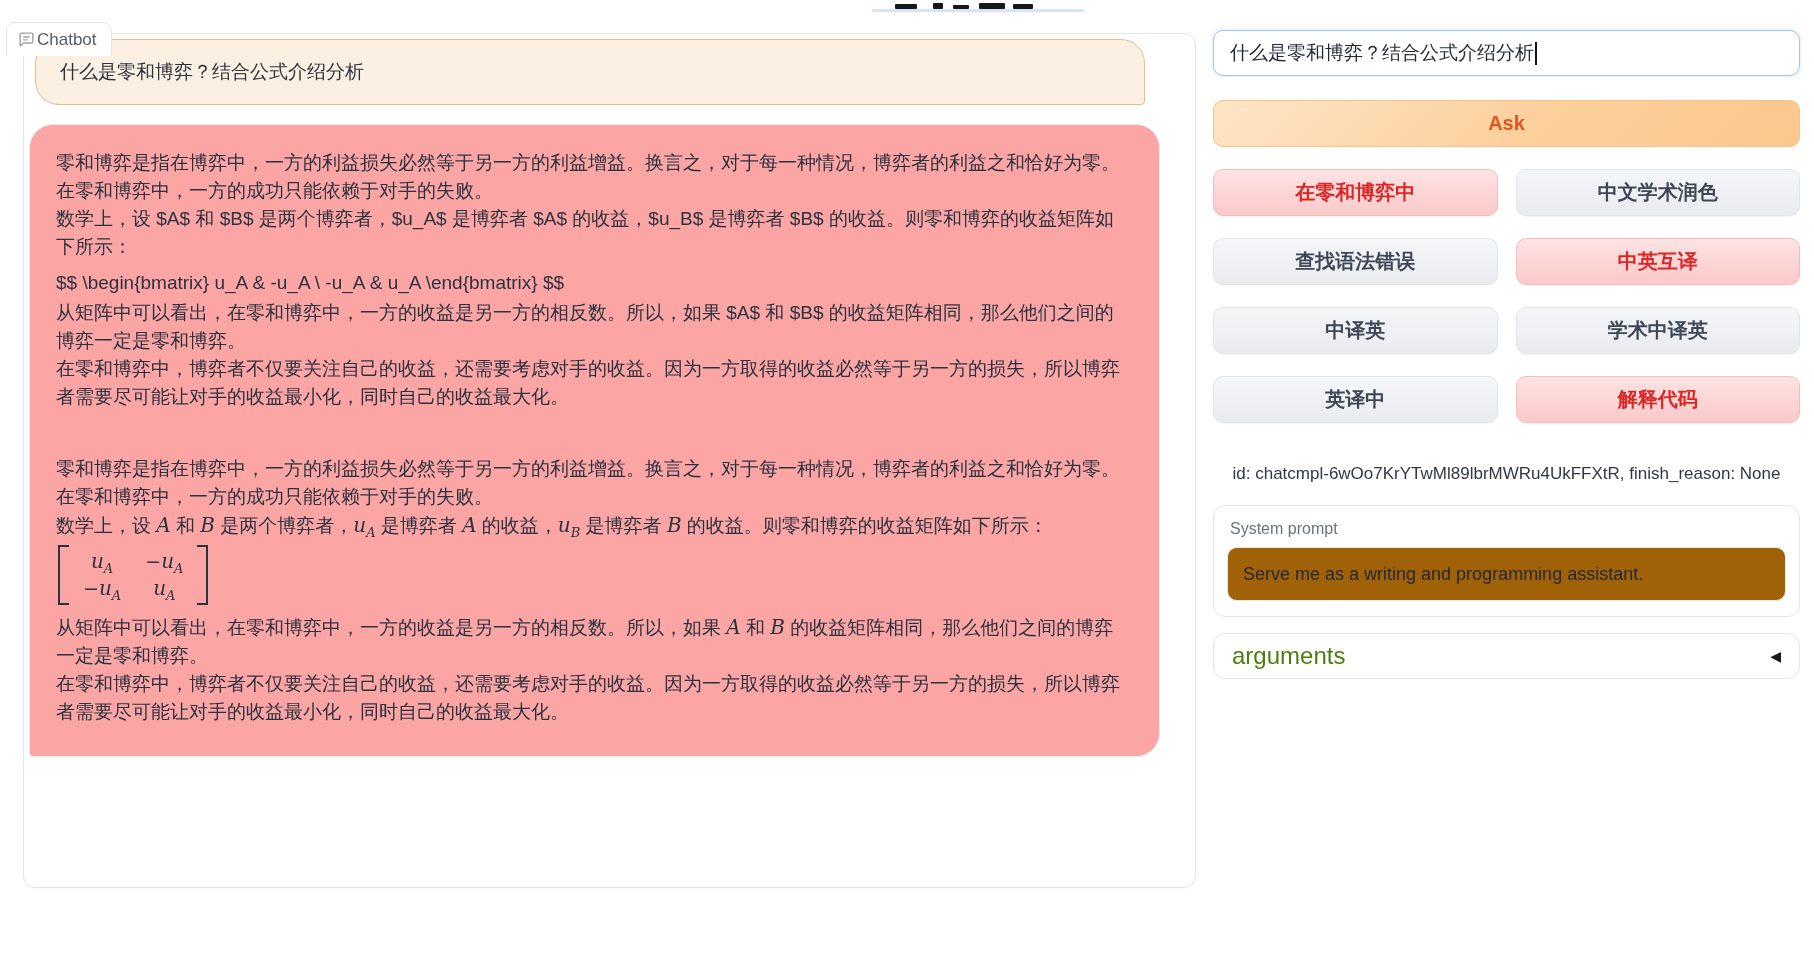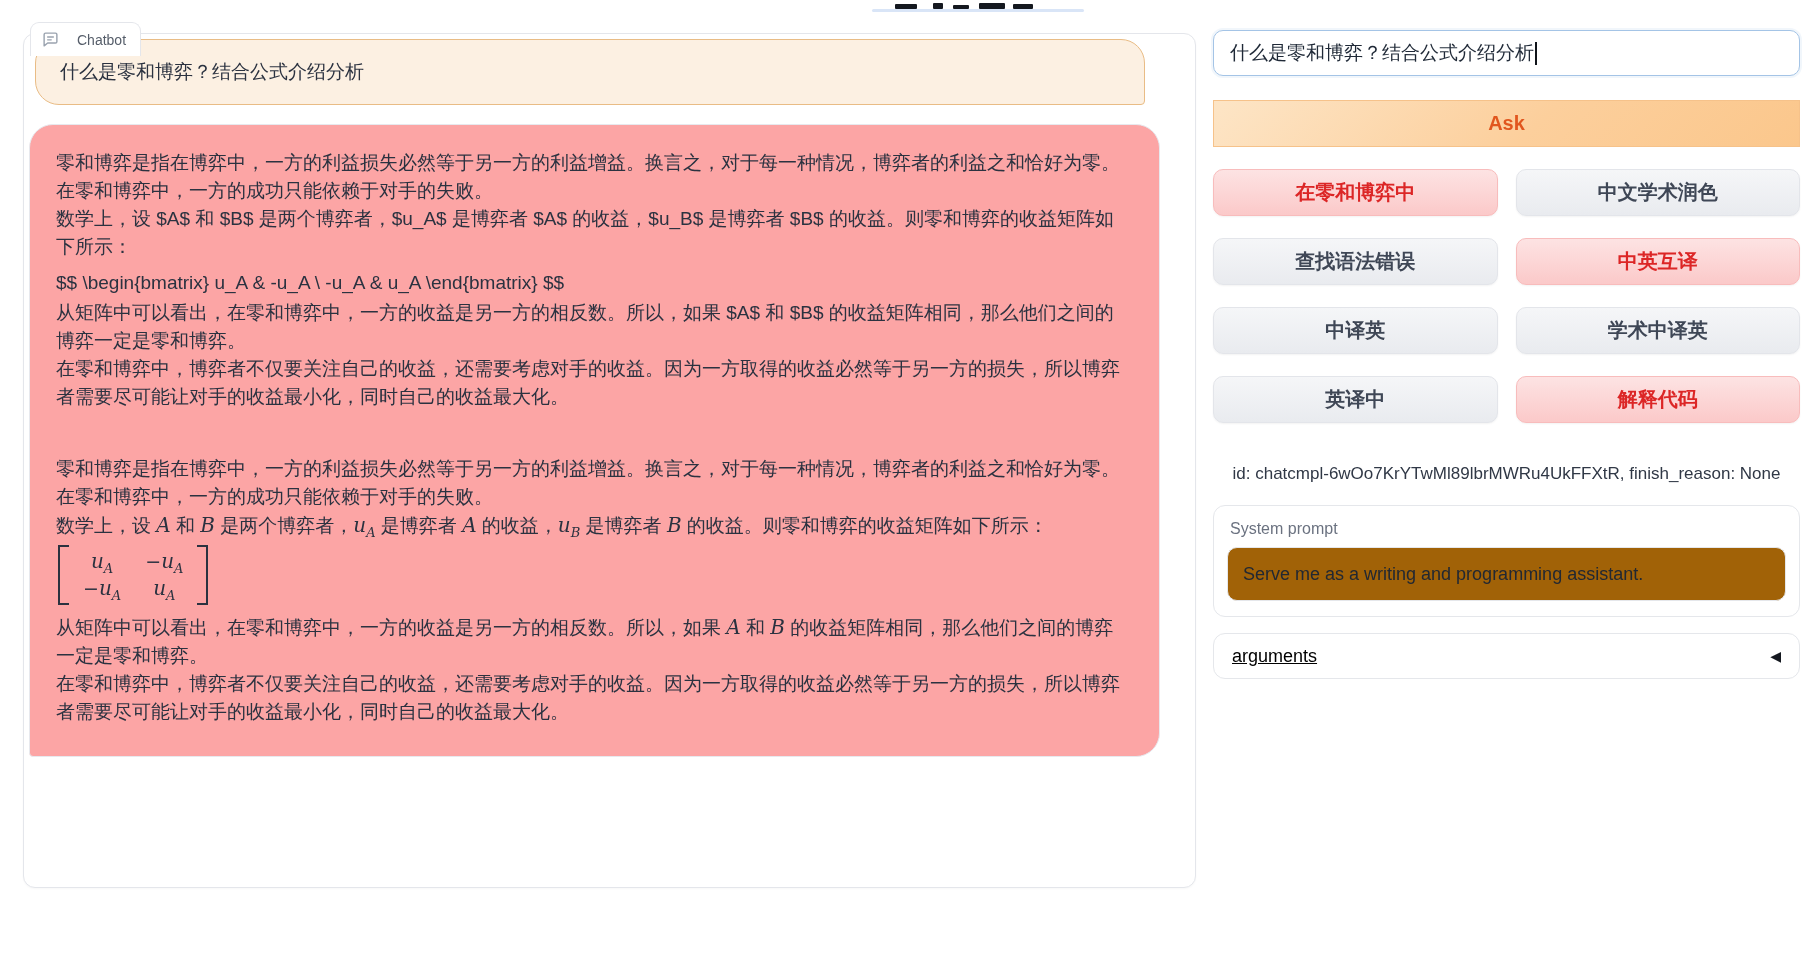--- a/index.html
+++ b/index.html
@@ -5,23 +5,23 @@
   html,body{margin:0;padding:0;background:#fff;width:1814px;height:961px;overflow:hidden;
     font-family:"Liberation Sans","DejaVu Sans",sans-serif;color:#2b3240;}
   
   #cropped-title{position:absolute;left:895px;top:0;width:150px;height:9px;}
   #cropped-title span{position:absolute;bottom:0;background:#14181f;border-radius:1px;}
   #title-underline{position:absolute;left:872px;top:9px;width:212px;height:3px;
     background:rgba(130,168,230,0.30);border-radius:2px;}
   
   #chat-panel{position:absolute;left:23px;top:33px;width:1171px;height:853px;background:#fff;
     border:1px solid #e4e6eb;border-radius:12px;box-shadow:0 1px 2px rgba(0,0,0,0.03);}
-  #chat-label-tab{position:absolute;left:30px;top:22px;height:33px;z-index:3;background:#fff;
+  #chat-label-tab{position:absolute;left:6px;top:22px;height:33px;z-index:3;background:#fff;
     border:1px solid #e4e6eb;border-bottom:none;border-radius:9px 9px 0 0;
-    display:flex;align-items:center;gap:18px;padding:0 14px 0 11px;color:#555d69;font-size:14px;}
+    display:flex;align-items:center;gap:2px;padding:0 14px 0 11px;color:#555d69;font-size:17px;}
   #chat-label-tab svg{display:block;}
   #user-bubble{position:absolute;left:35px;top:39px;width:1110px;height:66px;
     background:#fcf0e2;border:1.5px solid #e9bc85;border-radius:24px 24px 4px 24px;
     display:flex;align-items:center;padding:0 24px;box-sizing:border-box;font-size:19px;color:#2b3240;}
   #bot-bubble{position:absolute;left:29px;top:124px;width:1131px;height:633px;box-sizing:border-box;
     background:#fca5a5;border:1.5px solid #e7e9ee;border-radius:24px 24px 24px 4px;
     padding:24px 28px 20px 26px;font-size:19px;line-height:28px;color:#2b3240;overflow:hidden;}
   #bot-bubble p{margin:0;}
   #bot-bubble p.latex-line{margin:8px 0 2px 0;}
   .part-gap{height:44px;}
@@ -34,41 +34,41 @@
   .bracket.right{border-right:2px solid #2b3240;}
   .matrix-cells{display:grid;grid-template-columns:auto auto;column-gap:24px;row-gap:0;
     padding:3px 14px;line-height:27px;}
   .matrix-cells .cell{text-align:center;font-family:"DejaVu Serif","Liberation Serif",serif;}
   
   #right-col{position:absolute;left:1213px;top:30px;width:587px;}
   #question-input{height:46px;box-sizing:border-box;background:#fff;border:1.5px solid #a4c4e6;
     border-radius:10px;display:flex;align-items:center;padding:0 16px;font-size:19px;color:#1f2937;
     box-shadow:0 0 0 2px rgba(164,196,230,0.15);}
   .caret{display:inline-block;width:1.5px;height:23px;background:#10141a;margin-left:1px;}
-  #ask-button{margin-top:24px;height:45px;border-radius:0;border:1px solid #f6c globalThis;
+  #ask-button{margin-top:24px;height:45px;border-radius:10px;border:1px solid #f6c globalThis;
     border:1px solid #f6c28a;background:linear-gradient(135deg,#fde5c6 0%,#fccf9c 55%,#fbc78c 100%);
     display:flex;align-items:center;justify-content:center;
     font-size:20px;font-weight:700;color:#e1561e;cursor:pointer;}
   #fn-grid{margin-top:22px;display:grid;grid-template-columns:1fr 1fr;column-gap:18px;row-gap:22px;}
   .fn-btn{height:45px;border-radius:10px;display:flex;align-items:center;justify-content:center;
     font-size:20px;font-weight:700;cursor:pointer;box-shadow:0 1px 2px rgba(0,0,0,0.05);}
   .fn-btn.pink{background:linear-gradient(180deg,#fde3e3 0%,#fbc9c9 100%);
     border:1px solid #f8bcbc;color:#dc2626;}
   .fn-btn.gray{background:linear-gradient(180deg,#f5f6f8 0%,#e9ebef 100%);
     border:1px solid #e3e5ea;color:#3f4756;}
   #status-line{margin-top:41px;font-size:17px;color:#303846;white-space:nowrap;text-align:center;}
   #system-card{margin-top:21px;border:1px solid #e5e7eb;border-radius:12px;padding:14px 13px 15px;
     background:#fff;}
   #system-card .card-label{font-size:16px;color:#6b7280;margin:0 0 9px 3px;}
   #system-value-box{border:1px solid #e5e7eb;border-radius:10px;height:54px;box-sizing:border-box;
     display:flex;align-items:center;padding:0 15px;font-size:18px;color:#222832;background:#a16207;}
   #arguments-accordion{margin-top:16px;border:1px solid #e5e7eb;border-radius:12px;height:44px;
     display:flex;align-items:center;justify-content:space-between;padding:0 18px;background:#fff;
     cursor:pointer;}
-  #arguments-accordion .acc-label{font-size:18px;color:#000000;text-decoration:underline;}
+  #arguments-accordion .acc-label{font-size:24px;color:#4d7c0f;}
   #arguments-accordion .acc-icon{font-size:14px;color:#14181f;}
 </style>
 </head>
 <body>
 
 <div id="cropped-title">
   <span style="left:0;width:22px;height:5px;"></span>
   <span style="left:38px;width:10px;height:6px;"></span>
   <span style="left:58px;width:16px;height:4px;"></span>
   <span style="left:84px;width:26px;height:6px;"></span>

